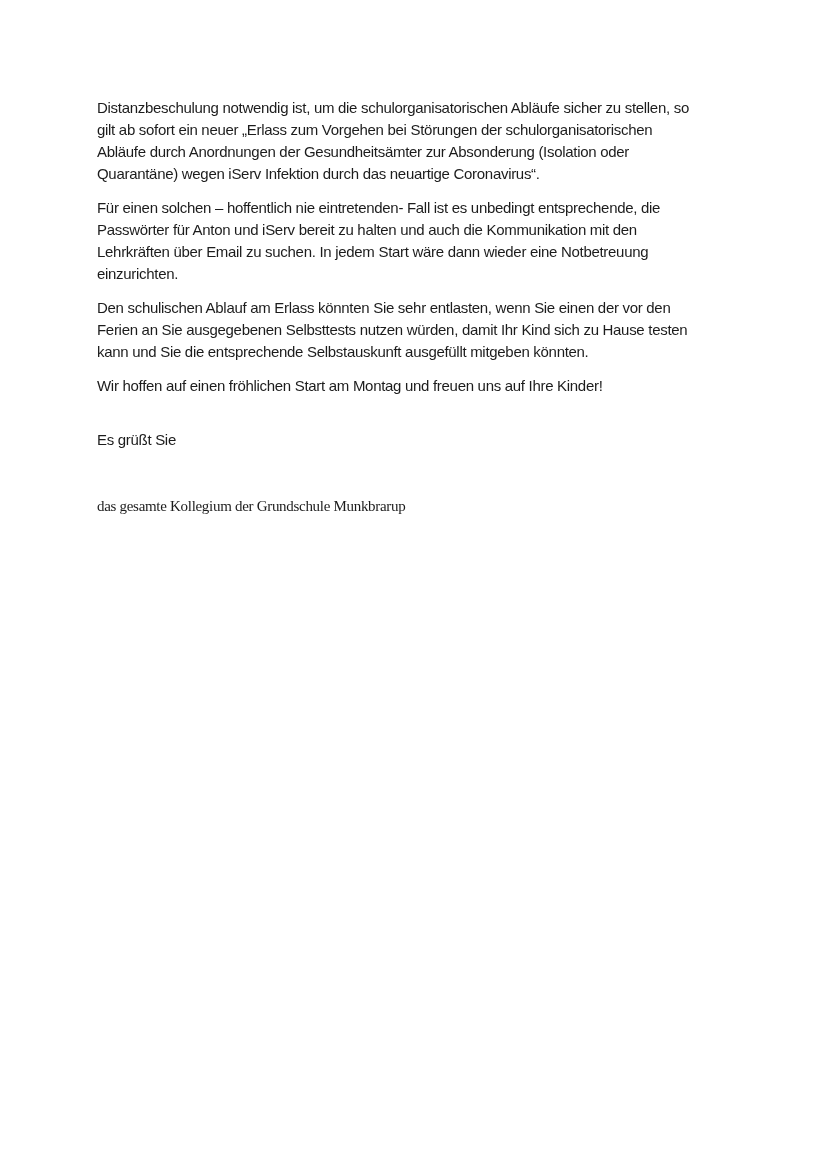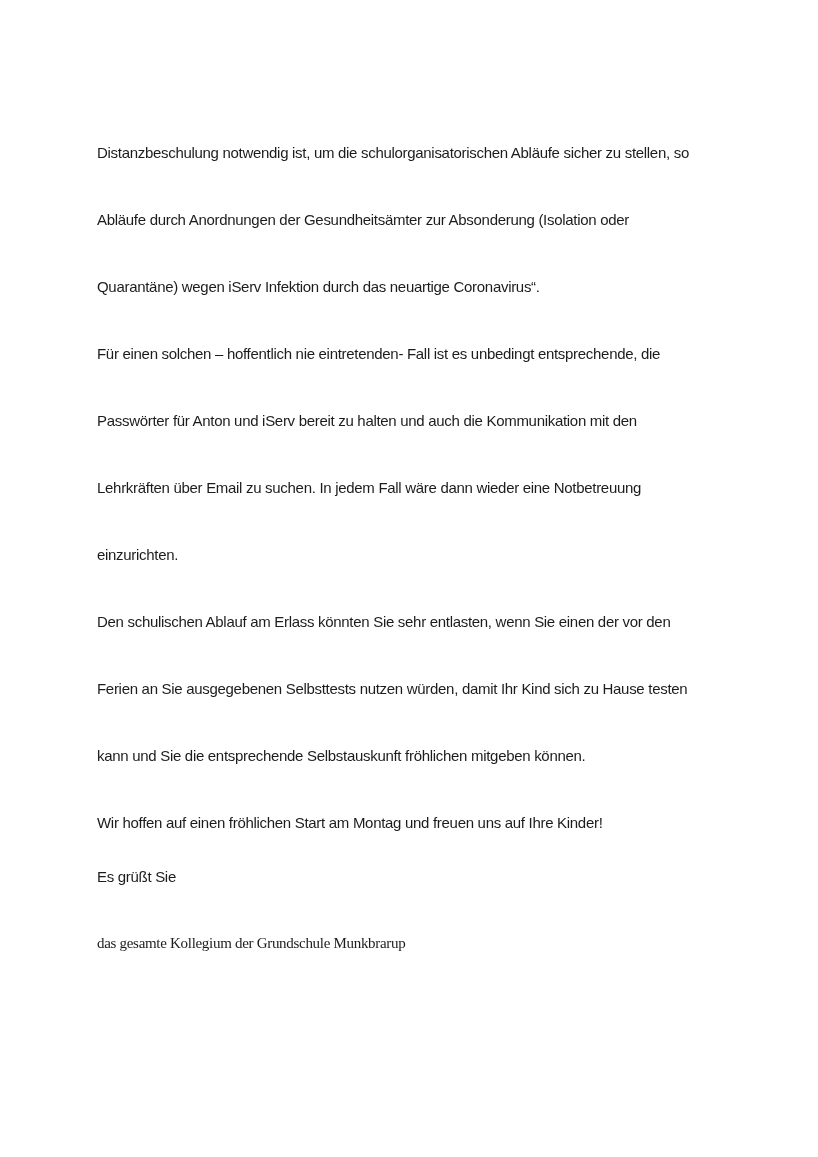--- a/index.html
+++ b/index.html
@@ -25,51 +25,51 @@
     line-height: 22px;
     color: #1c1c1c;
   }
   .para {
     margin: 0 0 12px 0;
     padding: 0;
   }
   .line {
     display: block;
     white-space: nowrap;
-    margin-top: 45px;
   }
   .closing {
     margin-top: 32px;
   }
   .signature {
     margin-top: 44px;
     font-family: Liberation Serif, serif;
   }
 </style>
 </head>
 <body>
 
 <div class="page">
   <div class="content">
     <div id="paragraphs">
         <p class="para">
           <span class="line">Distanzbeschulung notwendig ist, um die schulorganisatorischen Abläufe sicher zu stellen, so</span>
+          <span class="line">gilt ab sofort ein neuer „Erlass zum Vorgehen bei Störungen der schulorganisatorischen</span>
           <span class="line">Abläufe durch Anordnungen der Gesundheitsämter zur Absonderung (Isolation oder</span>
           <span class="line">Quarantäne) wegen iServ Infektion durch das neuartige Coronavirus“.</span>
         </p>
         <p class="para">
           <span class="line">Für einen solchen – hoffentlich nie eintretenden- Fall ist es unbedingt entsprechende, die</span>
           <span class="line">Passwörter für Anton und iServ bereit zu halten und auch die Kommunikation mit den</span>
-          <span class="line">Lehrkräften über Email zu suchen. In jedem Fall wäre dann wieder eine Notbetreuung</span>
+          <span class="line">Lehrkräften über Email zu suchen. In jedem Start wäre dann wieder eine Notbetreuung</span>
           <span class="line">einzurichten.</span>
         </p>
         <p class="para">
           <span class="line">Den schulischen Ablauf am Erlass könnten Sie sehr entlasten, wenn Sie einen der vor den</span>
           <span class="line">Ferien an Sie ausgegebenen Selbsttests nutzen würden, damit Ihr Kind sich zu Hause testen</span>
-          <span class="line">kann und Sie die entsprechende Selbstauskunft fröhlichen mitgeben können.</span>
+          <span class="line">kann und Sie die entsprechende Selbstauskunft ausgefüllt mitgeben könnten.</span>
         </p>
         <p class="para">
           <span class="line">Wir hoffen auf einen fröhlichen Start am Montag und freuen uns auf Ihre Kinder!</span>
         </p>
       </div>
     <p class="para closing">Es grüßt Sie</p>
     <p class="para signature">das gesamte Kollegium der Grundschule Munkbrarup</p>
   </div>
 </div>
 

